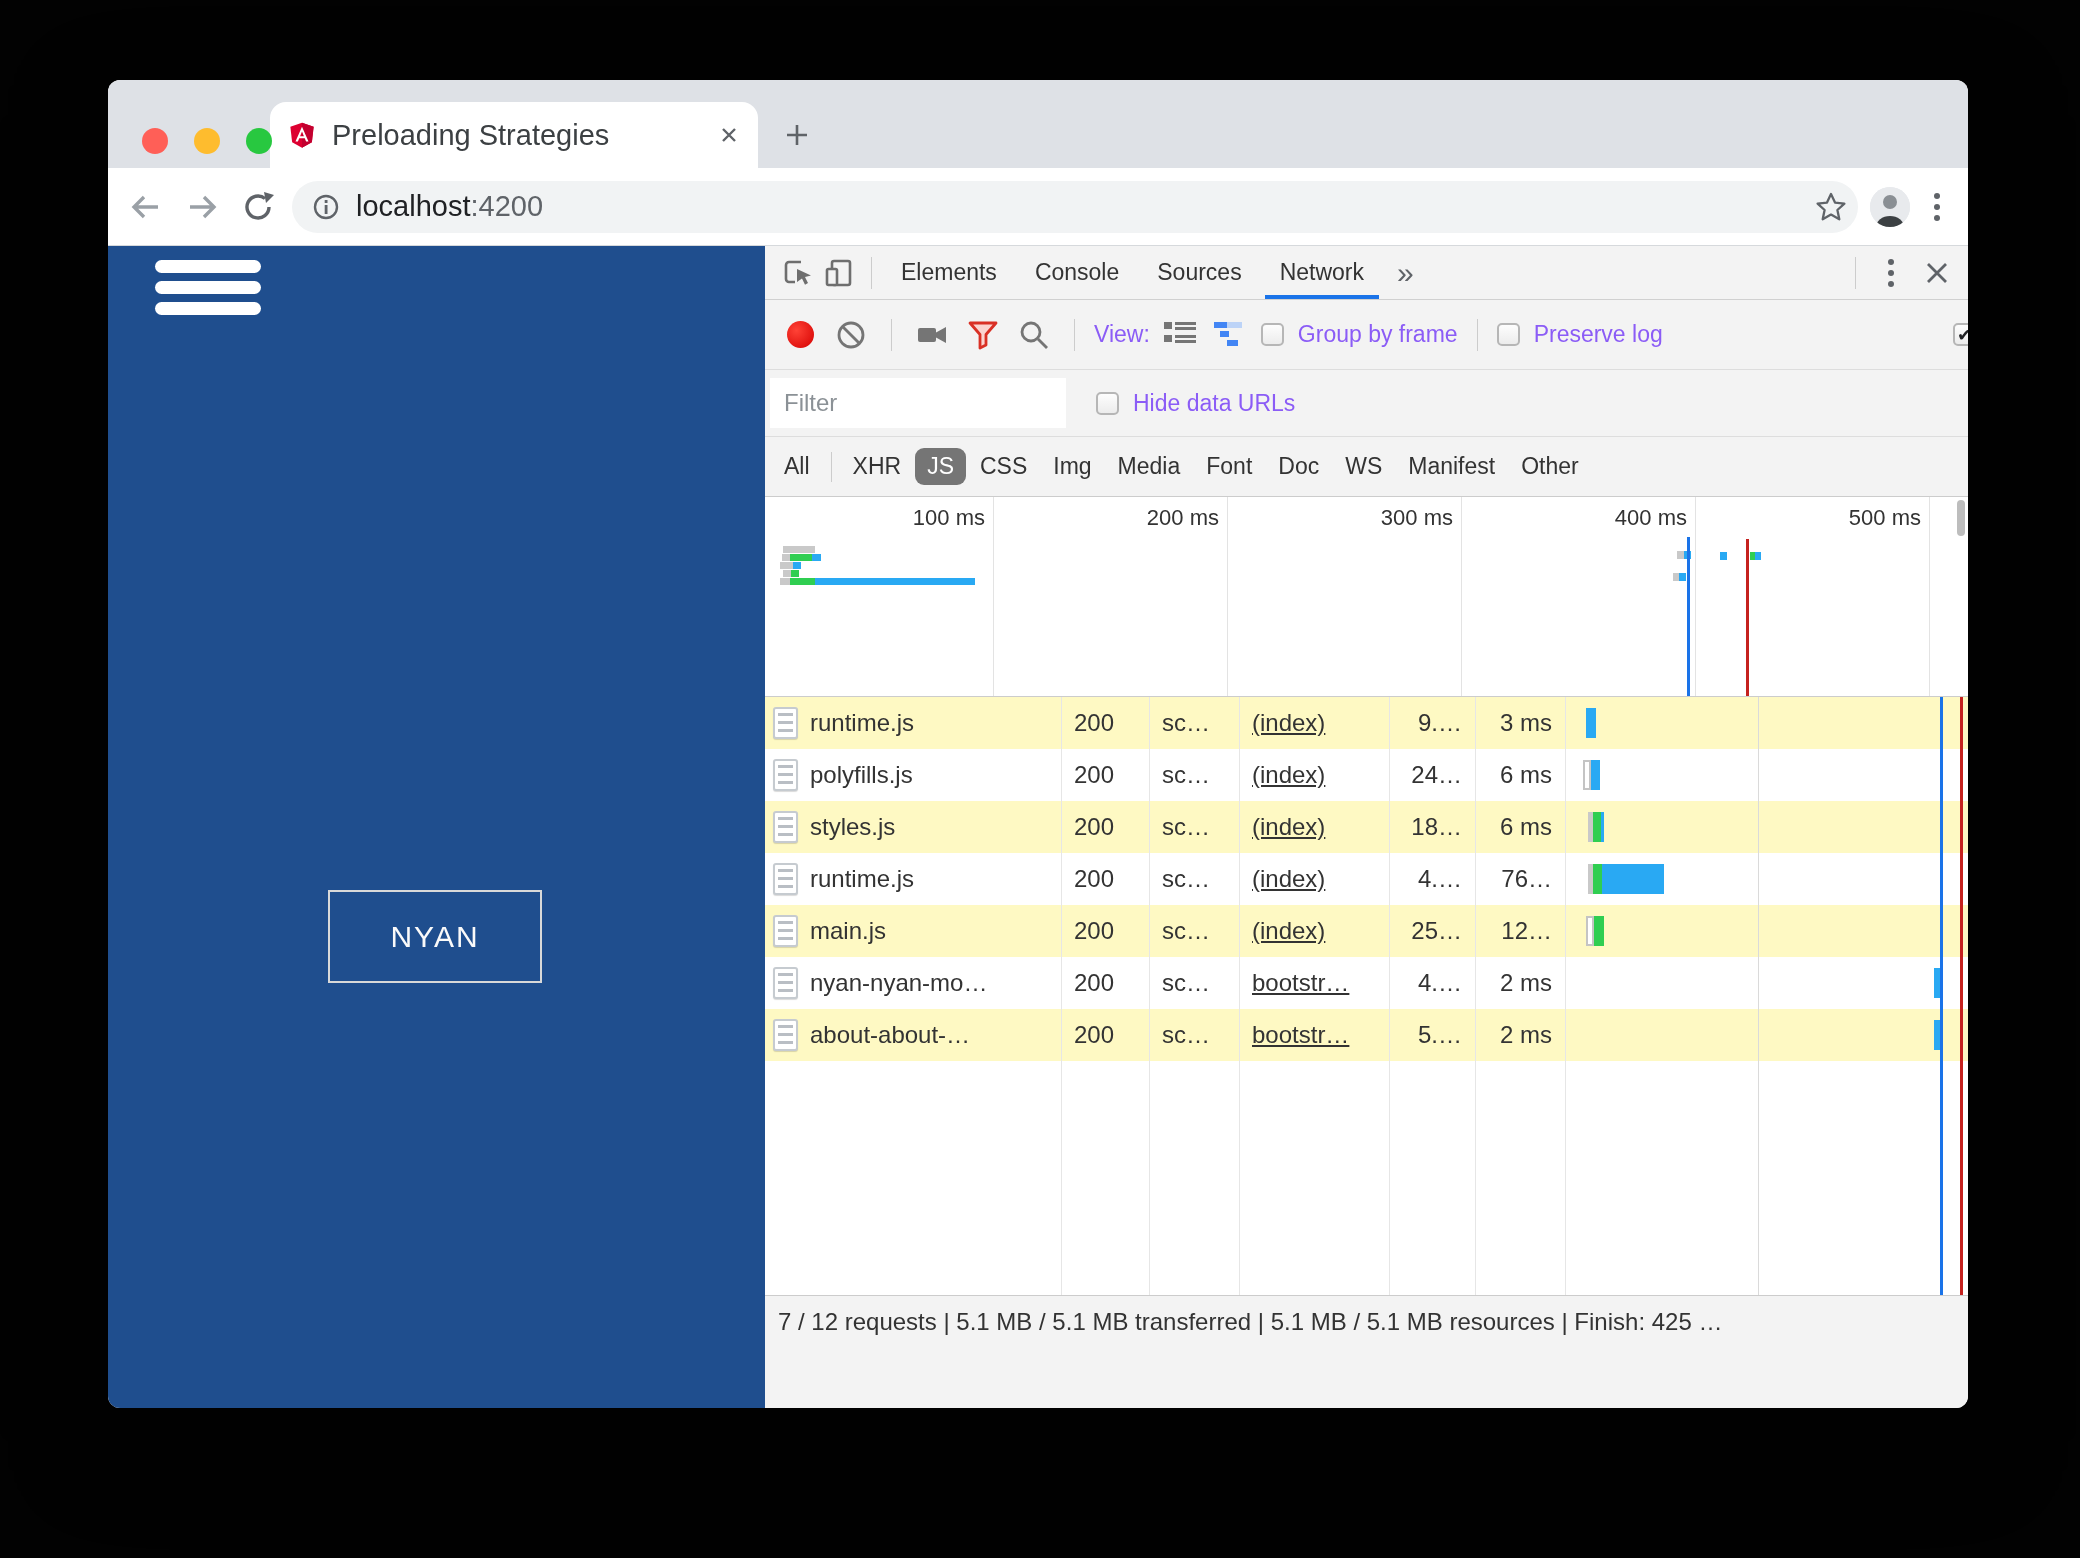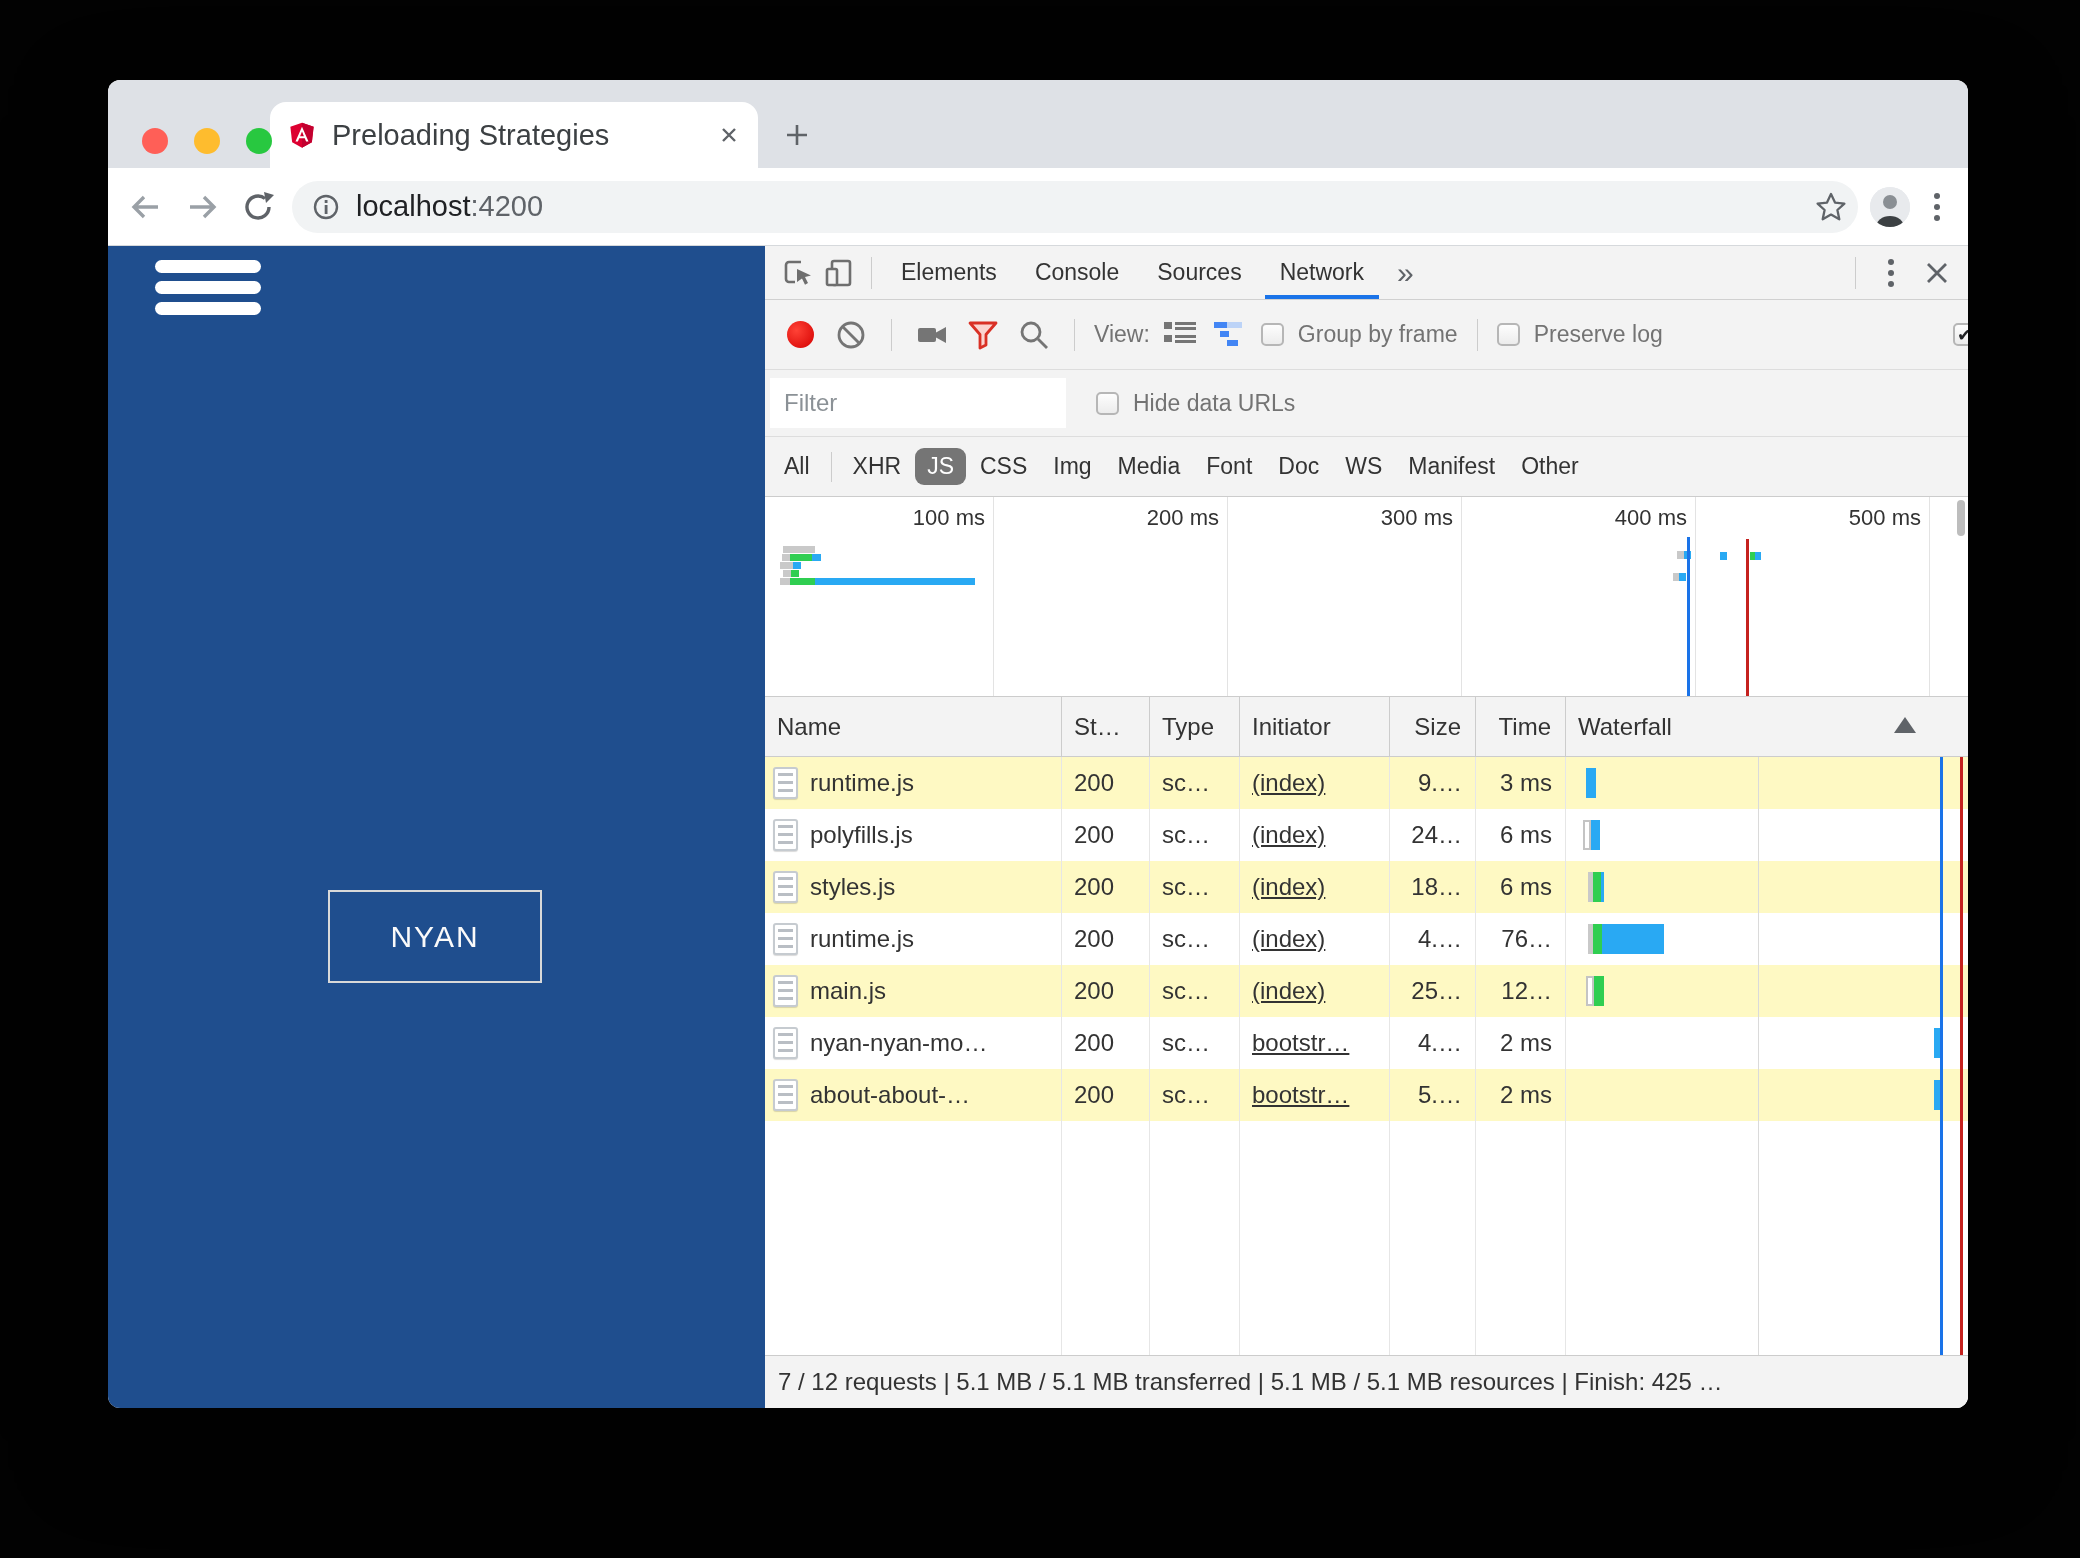--- a/index.html
+++ b/index.html
@@ -41,21 +41,21 @@
   .devtools{width:1203px;flex:none;background:#f3f3f3;display:flex;flex-direction:column;color:#333;}
   .dt-tabs{height:54px;border-bottom:1px solid #d0d0d0;display:flex;align-items:center;padding-left:12px;flex:none;}
   .dt-sep{width:1px;height:32px;background:#ccc;margin:0 10px;flex:none;}
   .dt-tab{padding:0 19px;height:53px;line-height:53px;font-size:23px;color:#333;position:relative;white-space:nowrap;}
   .dt-tab.active::after{content:"";position:absolute;left:4px;right:4px;bottom:0;height:4px;background:#1a73e8;}
   .more-tabs{font-size:30px;color:#5f6368;padding:0 14px;}
   .dt-tabs .right{margin-left:auto;display:flex;align-items:center;gap:4px;padding-right:10px;}
   .dt-toolbar{height:70px;border-bottom:1px solid #ddd;display:flex;align-items:center;padding-left:14px;gap:9px;flex:none;overflow:hidden;}
   .tbtn{width:42px;height:42px;display:flex;align-items:center;justify-content:center;flex:none;}
   .record-dot{width:27px;height:27px;border-radius:50%;background:radial-gradient(circle at 35% 35%,#ff4236,#d40000);}
-  .dt-label{font-size:23px;color:#737373;white-space:nowrap;}
+  .dt-label{font-size:23px;color:#8b5cf6;white-space:nowrap;}
   .cb{width:23px;height:23px;border:2px solid #b6b6b6;border-radius:5px;background:linear-gradient(#fdfdfd,#ececec);
       flex:none;display:flex;align-items:center;justify-content:center;font-size:18px;color:#202124;}
   .cb.checked::after{content:"✔";}
   .cb-group{display:flex;align-items:center;gap:14px;}
   .cut-cb{margin-left:auto;margin-right:-8px;}
   .dt-filter{height:67px;border-bottom:1px solid #ddd;display:flex;align-items:center;padding-left:5px;flex:none;}
   .filter-input{width:296px;height:50px;border:none;background:#fff;font-size:24px;color:#333;padding:0 14px;outline:none;}
   .filter-input::placeholder{color:#8b9196;}
   .dt-filter .cb{margin-left:30px;}
   .dt-filter .dt-label{margin-left:14px;}
@@ -333,44 +333,20 @@
             <div class="ov-bar" style="left: 908px; top: 76px; width: 6px; height: 8px; background: rgb(201, 201, 201);"></div>
             <div class="ov-bar" style="left: 914px; top: 76px; width: 7px; height: 8px; background: rgb(41, 169, 243);"></div>
             <div class="ov-bar" style="left: 955px; top: 55px; width: 7px; height: 8px; background: rgb(41, 169, 243);"></div>
             <div class="ov-bar" style="left: 985px; top: 55px; width: 5px; height: 8px; background: rgb(47, 206, 81);"></div>
             <div class="ov-bar" style="left: 990px; top: 55px; width: 6px; height: 8px; background: rgb(41, 169, 243);"></div>
             <div class="ov-dcl" style="left: 922px;"></div>
             <div class="ov-load" style="left: 981px;"></div>
             <div class="ov-thumb"></div>
           </div>
 
-      <div class="dt-thead" id="thead">
-            <div class="th" style="width: 297px;">
-              <span>Name</span>
-            </div>
-            <div class="th" style="width: 88px;">
-              <span>St…</span>
-            </div>
-            <div class="th" style="width: 90px;">
-              <span>Type</span>
-            </div>
-            <div class="th" style="width: 150px;">
-              <span>Initiator</span>
-            </div>
-            <div class="th num" style="width: 86px;">
-              <span>Size</span>
-            </div>
-            <div class="th num" style="width: 90px;">
-              <span>Time</span>
-            </div>
-            <div class="th" style="width: 402px;">
-              <span>Waterfall</span>
-              <span class="sort-caret"></span>
-            </div>
-          </div>
       <div class="dt-tbody" id="tbody">
             <div class="tr stripe">
               <div class="td name-cell" style="width: 297px;">
                 <span class="file-icon"></span>
                 <span>runtime.js</span>
               </div>
               <div class="td " style="width: 88px;">
                 <span>200</span>
               </div>
               <div class="td " style="width: 90px;">

